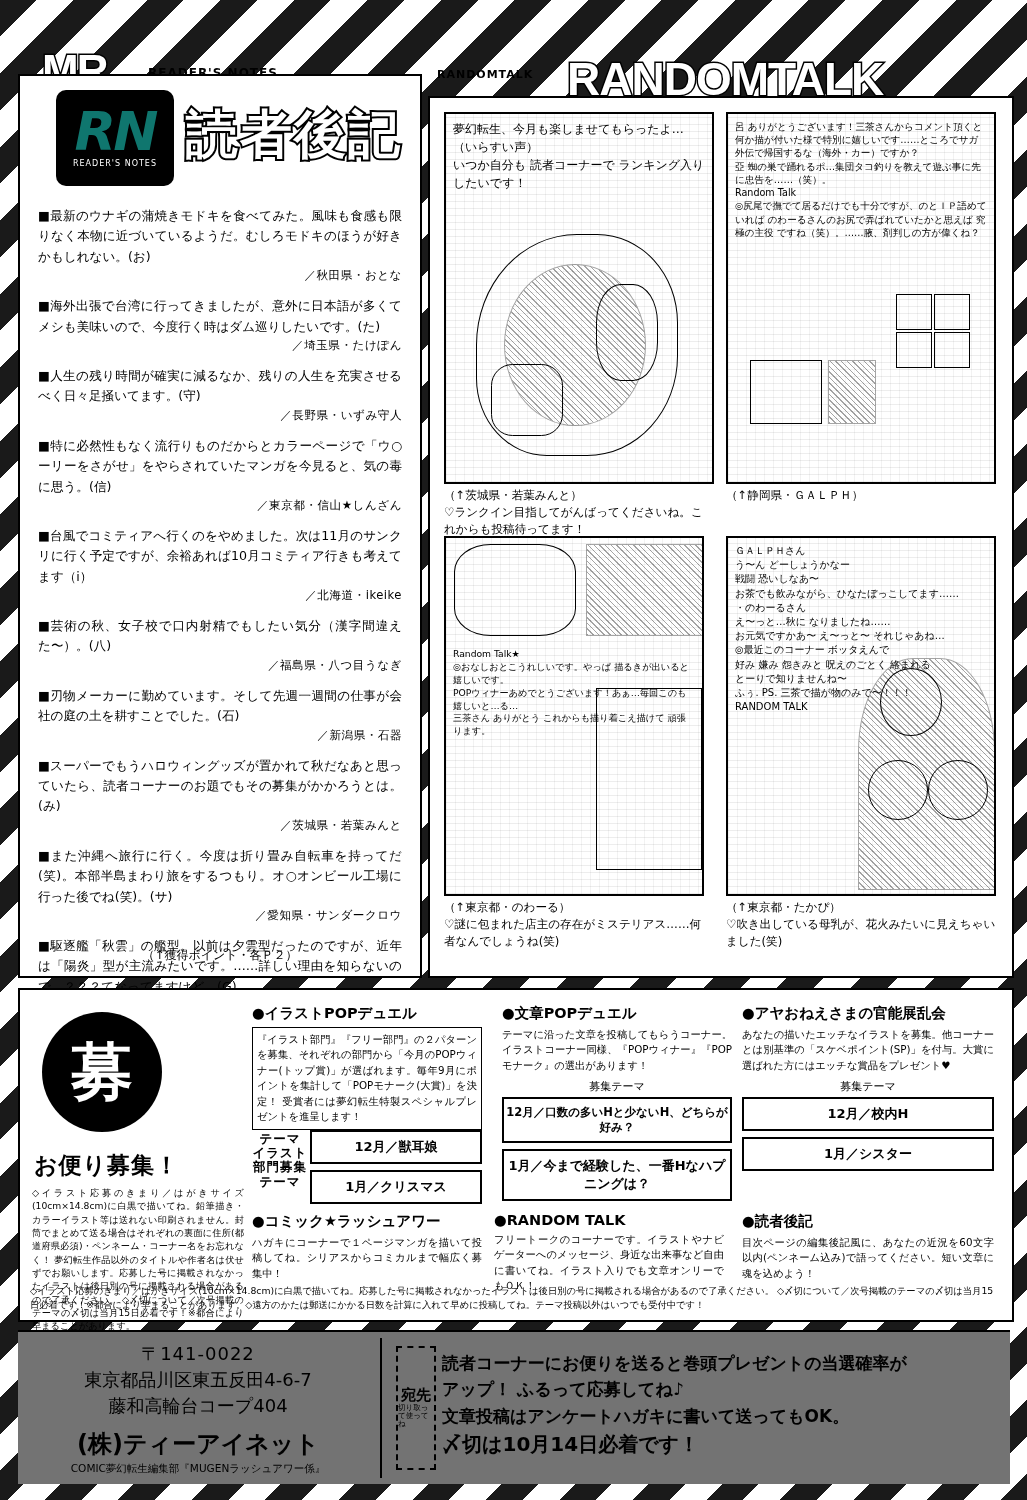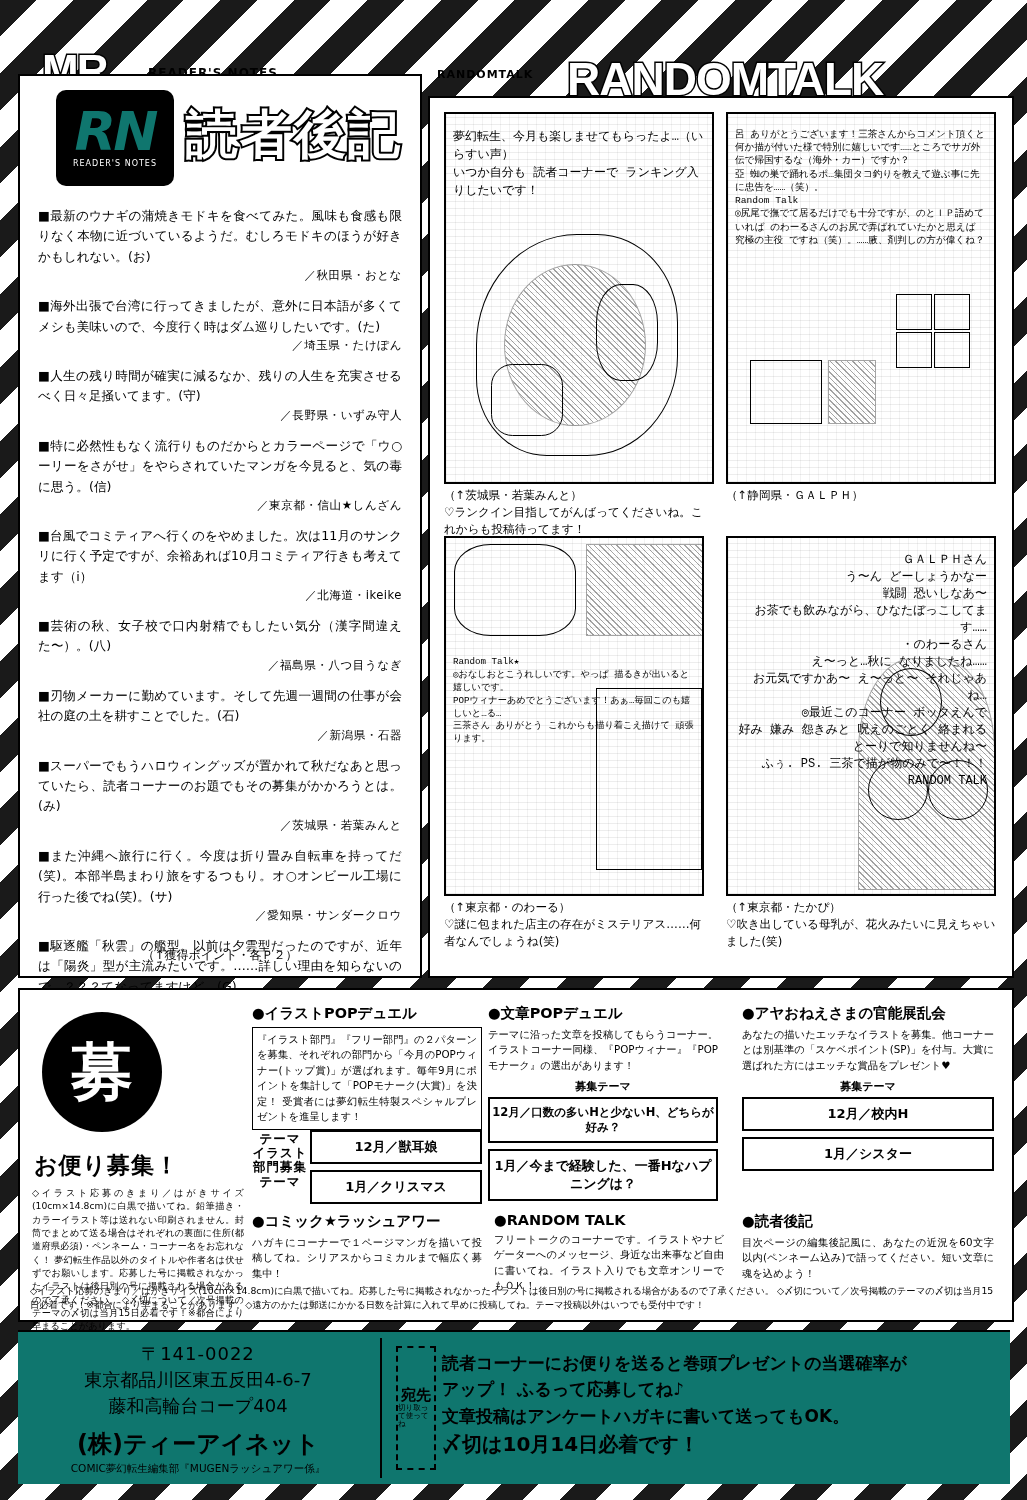--- a/index.html
+++ b/index.html
@@ -58,21 +58,21 @@
   .cell{position:absolute;}
   .art{
     border:2px solid #000;background:#fff;position:relative;overflow:hidden;
   }
   .art .scribble{
     position:absolute;inset:0;
     background:
       repeating-linear-gradient(0deg, rgba(0,0,0,0.07) 0 1px, transparent 1px 7px),
       repeating-linear-gradient(90deg, rgba(0,0,0,0.05) 0 1px, transparent 1px 9px);
   }
-  .hand{font-size:12px;line-height:1.5;padding:14px 7px;position:relative;z-index:2;font-family:Liberation Mono, monospace;}
+  .hand{font-size:12px;line-height:1.5;padding:6px 7px;position:relative;z-index:2;}
   .cap{font-size:11.6px;line-height:1.45;margin-top:3px;}
   .cap .loc{display:block;}
   .cap .txt{display:block;}
 
   
   .figbox{position:absolute;border:1.5px solid #000;}
   .tone{background:repeating-linear-gradient(45deg,#000 0 1px,#fff 1px 4px);opacity:.35;}
 
   
   .bottom{
@@ -83,31 +83,31 @@
     position:absolute;left:22px;top:22px;width:120px;height:120px;border-radius:50%;
     background:#000;color:#fff;display:flex;align-items:center;justify-content:center;
     font-size:62px;font-weight:bold;
   }
   .obenri{position:absolute;left:14px;top:160px;font-size:23px;font-weight:bold;letter-spacing:1px;}
   .fineprint{position:absolute;left:12px;top:196px;width:212px;font-size:9.2px;line-height:1.45;text-align:justify;}
   .blk{position:absolute;}
   .blk .h{font-size:14.5px;font-weight:bold;margin-bottom:4px;}
   .blk .p{font-size:10.3px;line-height:1.5;text-align:justify;}
   .boxborder{border:1px solid #000;padding:4px;}
-  .theme-lbl{font-size:11px;font-weight:bold;text-align:center;margin:6px 0 3px;}
+  .theme-lbl{font-size:11px;font-weight:normal;text-align:center;margin:6px 0 3px;}
   .theme-row{border:2px solid #000;text-align:center;font-size:13px;font-weight:bold;padding:6px 2px;margin-bottom:6px;background:#fff;}
   .vert-lbl{
     position:absolute;font-size:12.5px;font-weight:bold;line-height:1.15;text-align:center;letter-spacing:1px;
   }
   .footnote{position:absolute;left:10px;bottom:8px;width:970px;font-size:9.3px;line-height:1.5;}
 
   
   .addr{
     position:absolute;left:18px;top:1330px;width:992px;height:152px;
-    background:#0f766e;border-top:2px solid #000;
+    background:#737373;border-top:2px solid #000;
   }
   .addr-left{position:absolute;left:10px;top:10px;width:340px;text-align:center;}
   .addr-left .l1{font-size:18px;letter-spacing:1px;}
   .addr-left .l2{font-size:18px;letter-spacing:0px;margin-top:2px;}
   .addr-left .l3{font-size:18px;margin-top:2px;}
   .addr-left .l4{font-size:24px;font-weight:bold;margin-top:10px;}
   .addr-left .l5{font-size:10.5px;margin-top:2px;}
   .addr-div{position:absolute;left:362px;top:6px;width:2px;height:140px;background:#000;}
   .ate{position:absolute;left:378px;top:14px;width:36px;height:120px;border:2px dashed #000;
     display:flex;flex-direction:column;align-items:center;justify-content:center;font-size:15px;font-weight:bold;line-height:1.05;}
@@ -231,21 +231,21 @@
       </div>
       <div class="cap">
         <span class="loc">（↑東京都・のわーる）</span>
         <span class="txt">♡謎に包まれた店主の存在がミステリアス……何者なんでしょうね(笑)</span>
       </div>
     </div>
 
     <div class="cell" style="left:296px;top:438px;width:270px;">
       <div class="art" style="height:356px;">
         <div class="scribble"></div>
-        <div class="hand" style="white-space:pre-line;font-size:12px;line-height:1.42;text-align:right;">ＧＡＬＰＨさん
+        <div class="hand" style="white-space:pre-line;font-size:10px;line-height:1.42;">ＧＡＬＰＨさん
 う〜ん どーしょうかなー
 戦闘 恐いしなあ〜
 お茶でも飲みながら、ひなたぼっこしてます……
 ・のわーるさん
 え〜っと…秋に なりましたね……
 お元気ですかあ〜 え〜っと〜 それじゃあね…
 ◎最近このコーナー ボッタえんで
 好み 嫌み 怨きみと 呪えのごとく 絡まれる
 とーりで知りませんね〜
 ふぅ. PS. 三茶で描が物のみで〜！！！
@@ -275,21 +275,21 @@
       <div style="position:relative;padding-left:58px;">
         <div class="vert-lbl" style="left:0;top:2px;width:56px;white-space:pre-line;">テーマ
 イラスト
 部門募集
 テーマ</div>
         <div class="theme-row">12月／獣耳娘</div>
         <div class="theme-row">1月／クリスマス</div>
       </div>
     </div>
 
-    <div class="blk" style="left:468px;top:14px;width:230px;">
+    <div class="blk" style="left:482px;top:14px;width:230px;">
       <div class="h">●文章POPデュエル</div>
       <div class="p">テーマに沿った文章を投稿してもらうコーナー。イラストコーナー同様、『POPウィナー』『POPモナーク』の選出があります！</div>
       <div class="theme-lbl">募集テーマ</div>
       <div class="theme-row" style="font-size:11.5px;">12月／口数の多いHと少ないH、どちらが好み？</div>
       <div class="theme-row" style="font-size:13px;">1月／今まで経験した、一番Hなハプニングは？</div>
     </div>
 
     <div class="blk" style="left:722px;top:14px;width:252px;">
       <div class="h">●アヤおねえさまの官能展乱会</div>
       <div class="p">あなたの描いたエッチなイラストを募集。他コーナーとは別基準の「スケベポイント(SP)」を付与。大賞に選ばれた方にはエッチな賞品をプレゼント♥</div>

